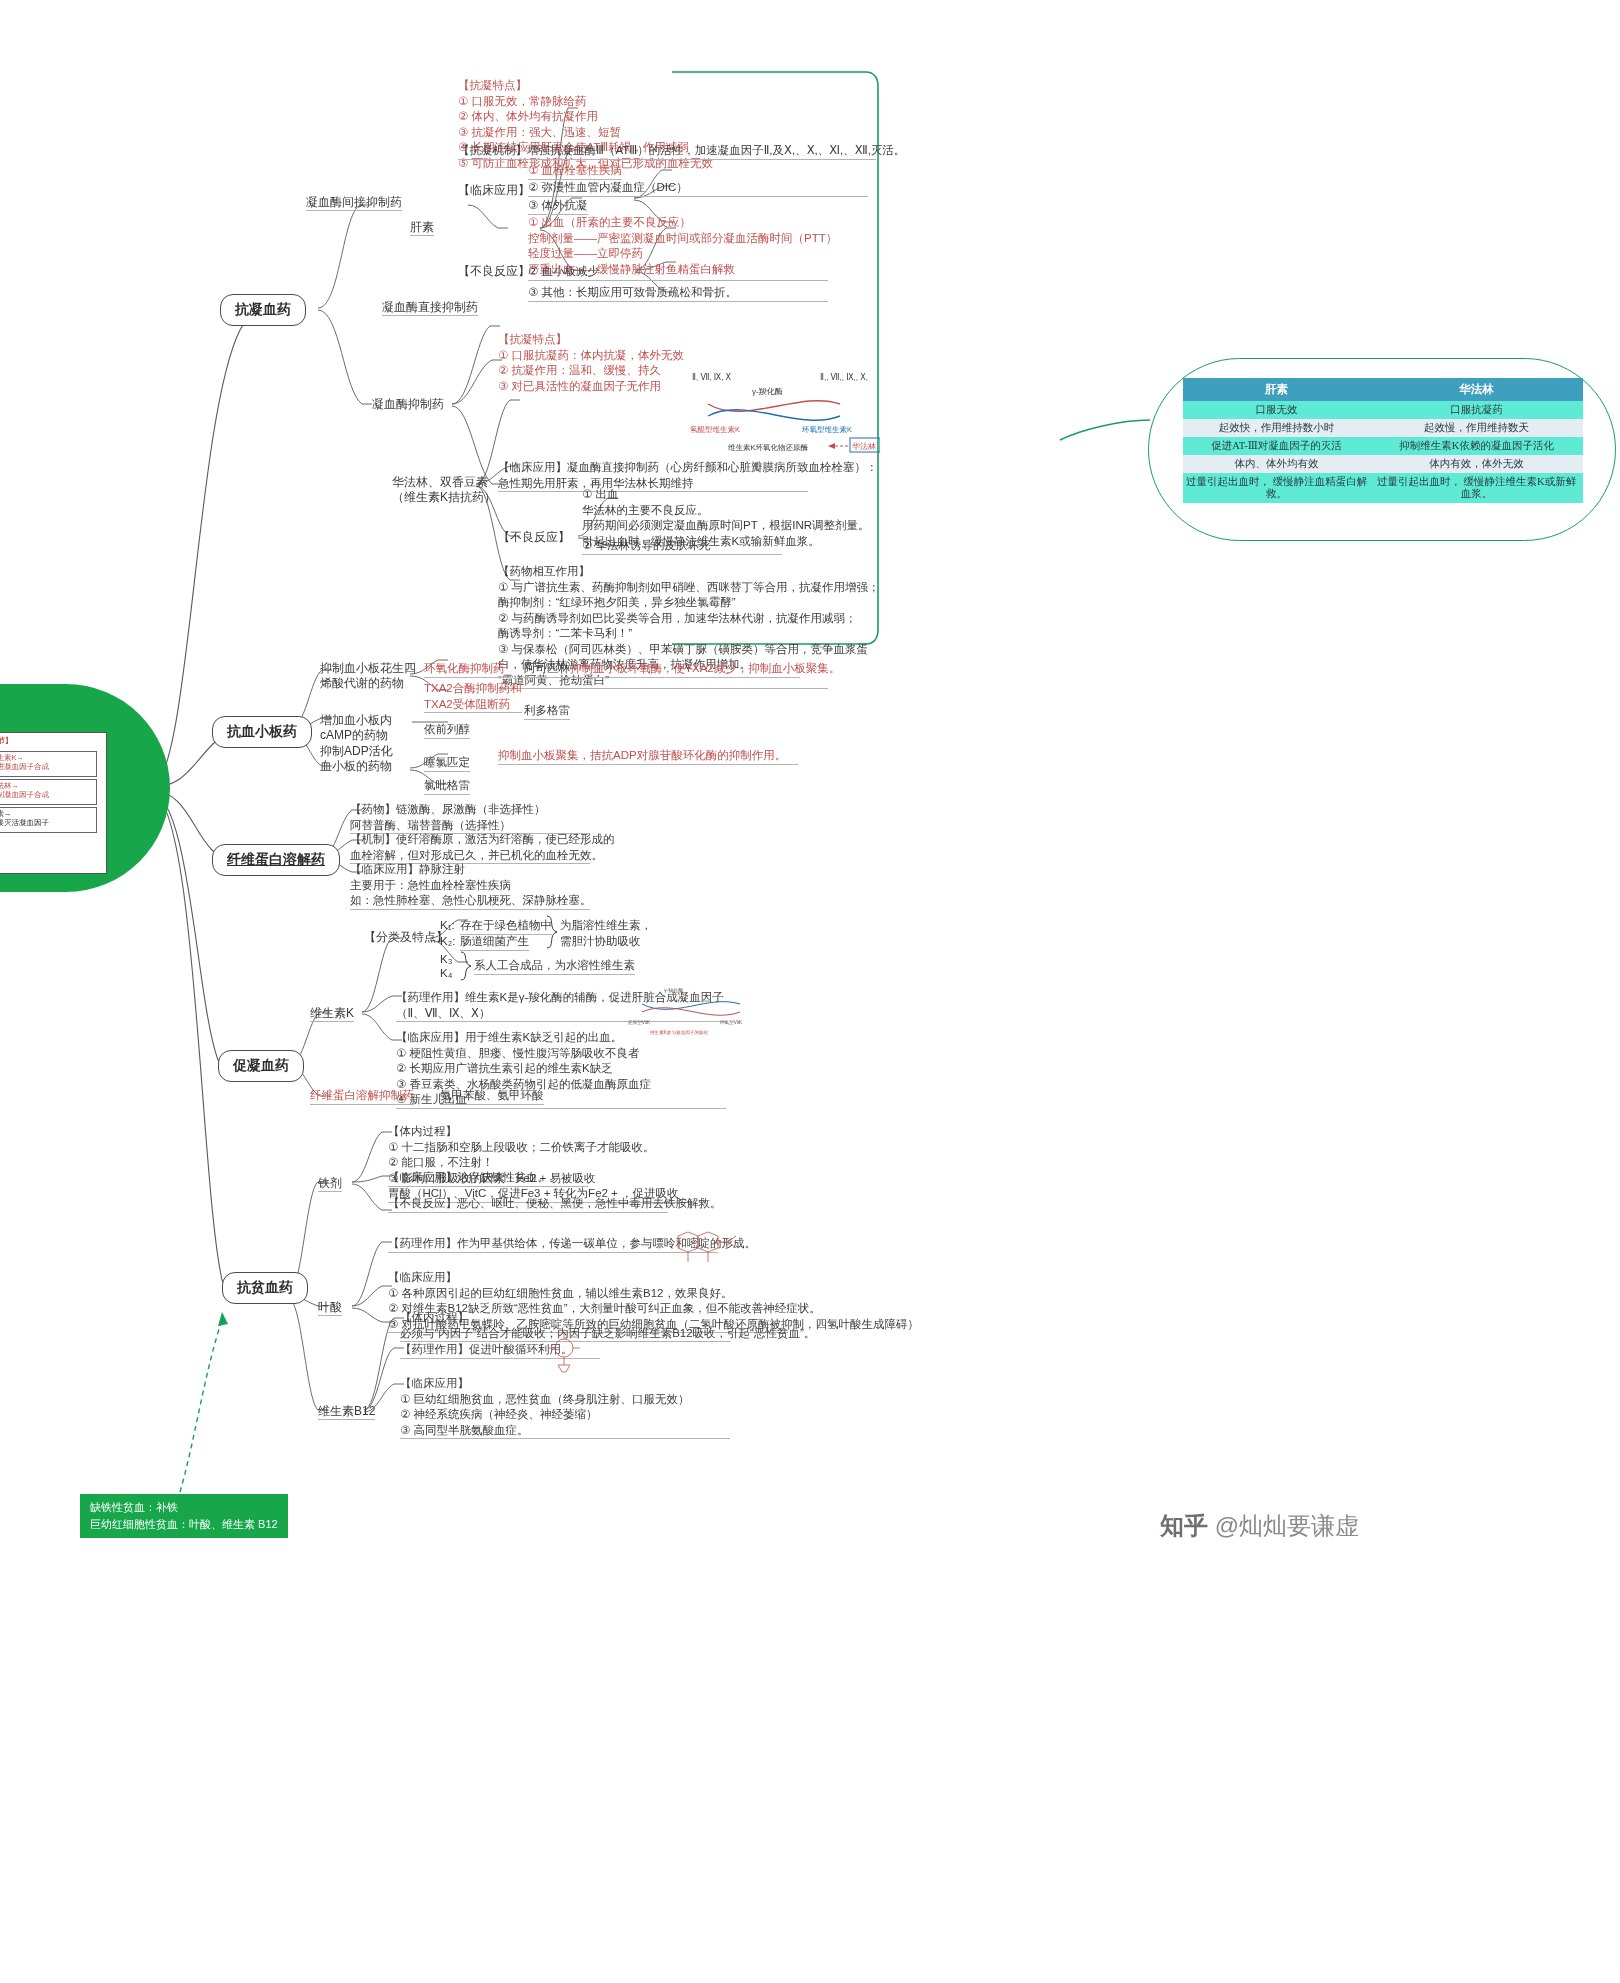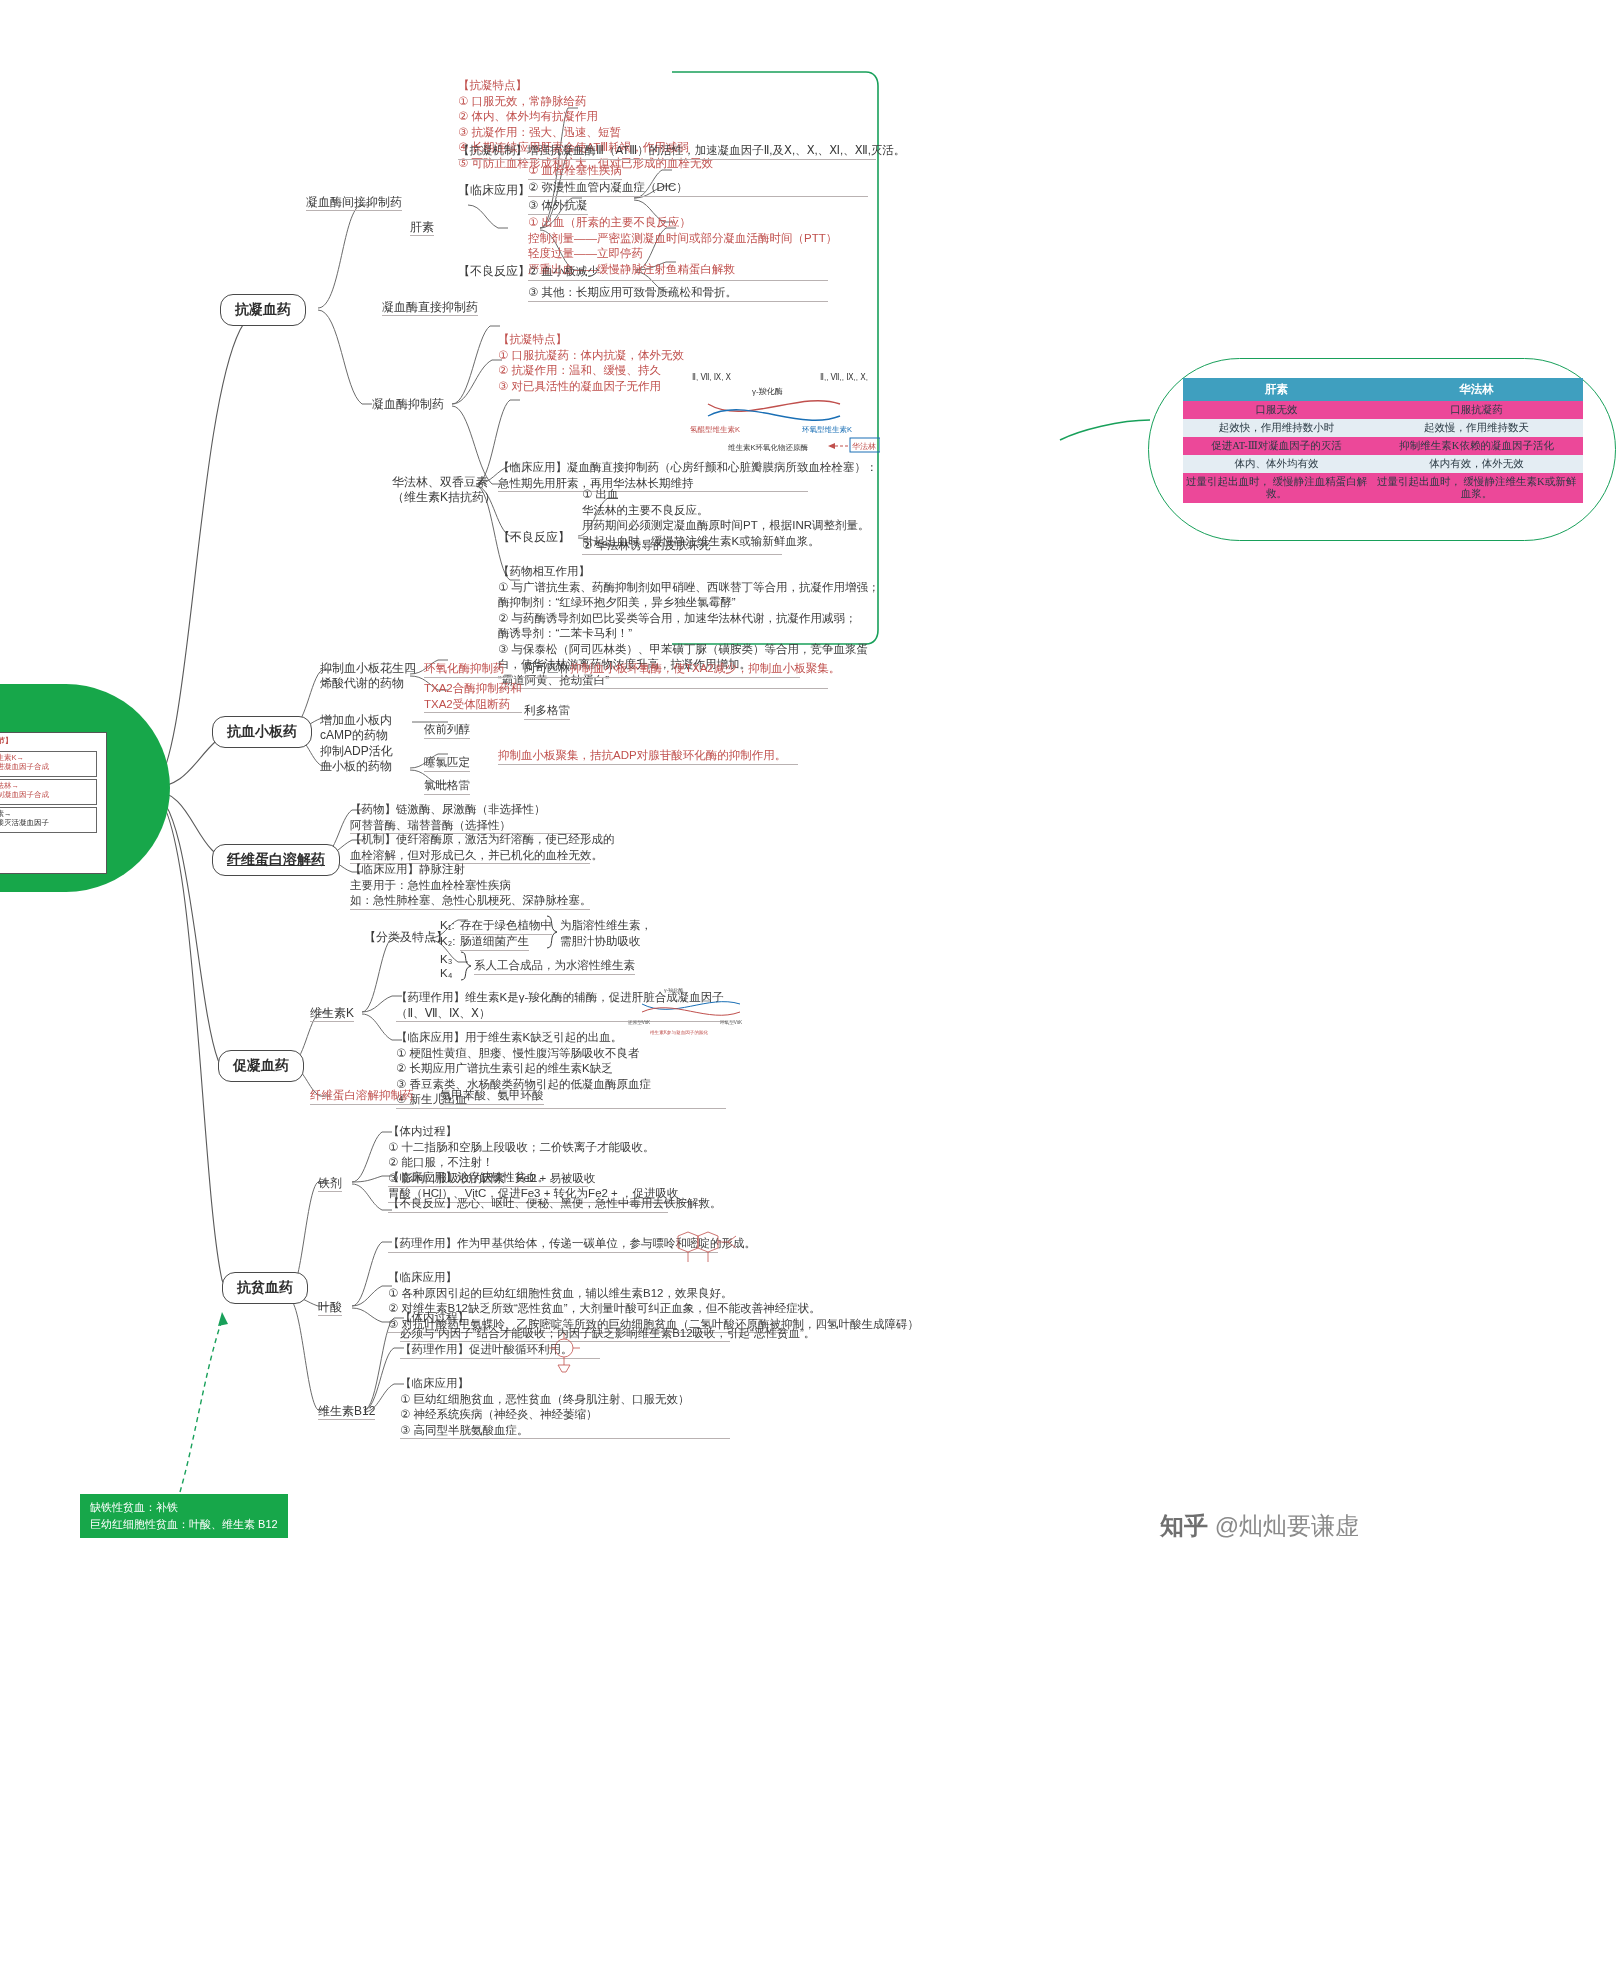--- a/index.html
+++ b/index.html
@@ -17,21 +17,21 @@
   
   .mainnode{position:absolute;border:1px solid #4a4a4a;border-radius:13px;background:#fff;
     font-size:14px;font-weight:bold;color:#2e2e2e;text-align:center;padding:6px 14px;white-space:nowrap;}
   
   #cmp-wrap{position:absolute;left:1148px;top:358px;width:470px;height:185px;}
   #cmp-ellipse{position:absolute;left:0;top:0;width:468px;height:183px;border:1.6px solid #18a05a;border-radius:92px;box-sizing:border-box;}
   #cmp-table{position:absolute;left:35px;top:20px;width:400px;border-collapse:collapse;
      font-family:"Liberation Serif","DejaVu Serif",serif;font-size:10.5px;}
   #cmp-table th{background:#3f9fbf;color:#fff;font-weight:bold;padding:4px 2px;text-align:center;font-size:11.5px;}
   #cmp-table td{padding:3px 2px;text-align:center;color:#2b3a44;line-height:12px;}
-  #cmp-table tr.odd td{background:#ec4899;}
+  #cmp-table tr.odd td{background:#5eead4;}
   #cmp-table tr.even td{background:#e4edf3;}
   
   #legend{position:absolute;left:80px;top:1494px;background:#17a74a;color:#fff;
      font-size:11px;line-height:17px;padding:5px 10px;white-space:pre;}
   
   #wm{position:absolute;left:1160px;top:1510px;font-size:24px;color:#8a8a8a;white-space:nowrap;}
   #wm .zh{color:#6f6f6f;font-weight:bold;}
   svg.ov{position:absolute;left:0;top:0;width:1620px;height:1983px;pointer-events:none;}
   .uline{border-bottom:1px solid #b9b2b2;}
   .diag{position:absolute;}

